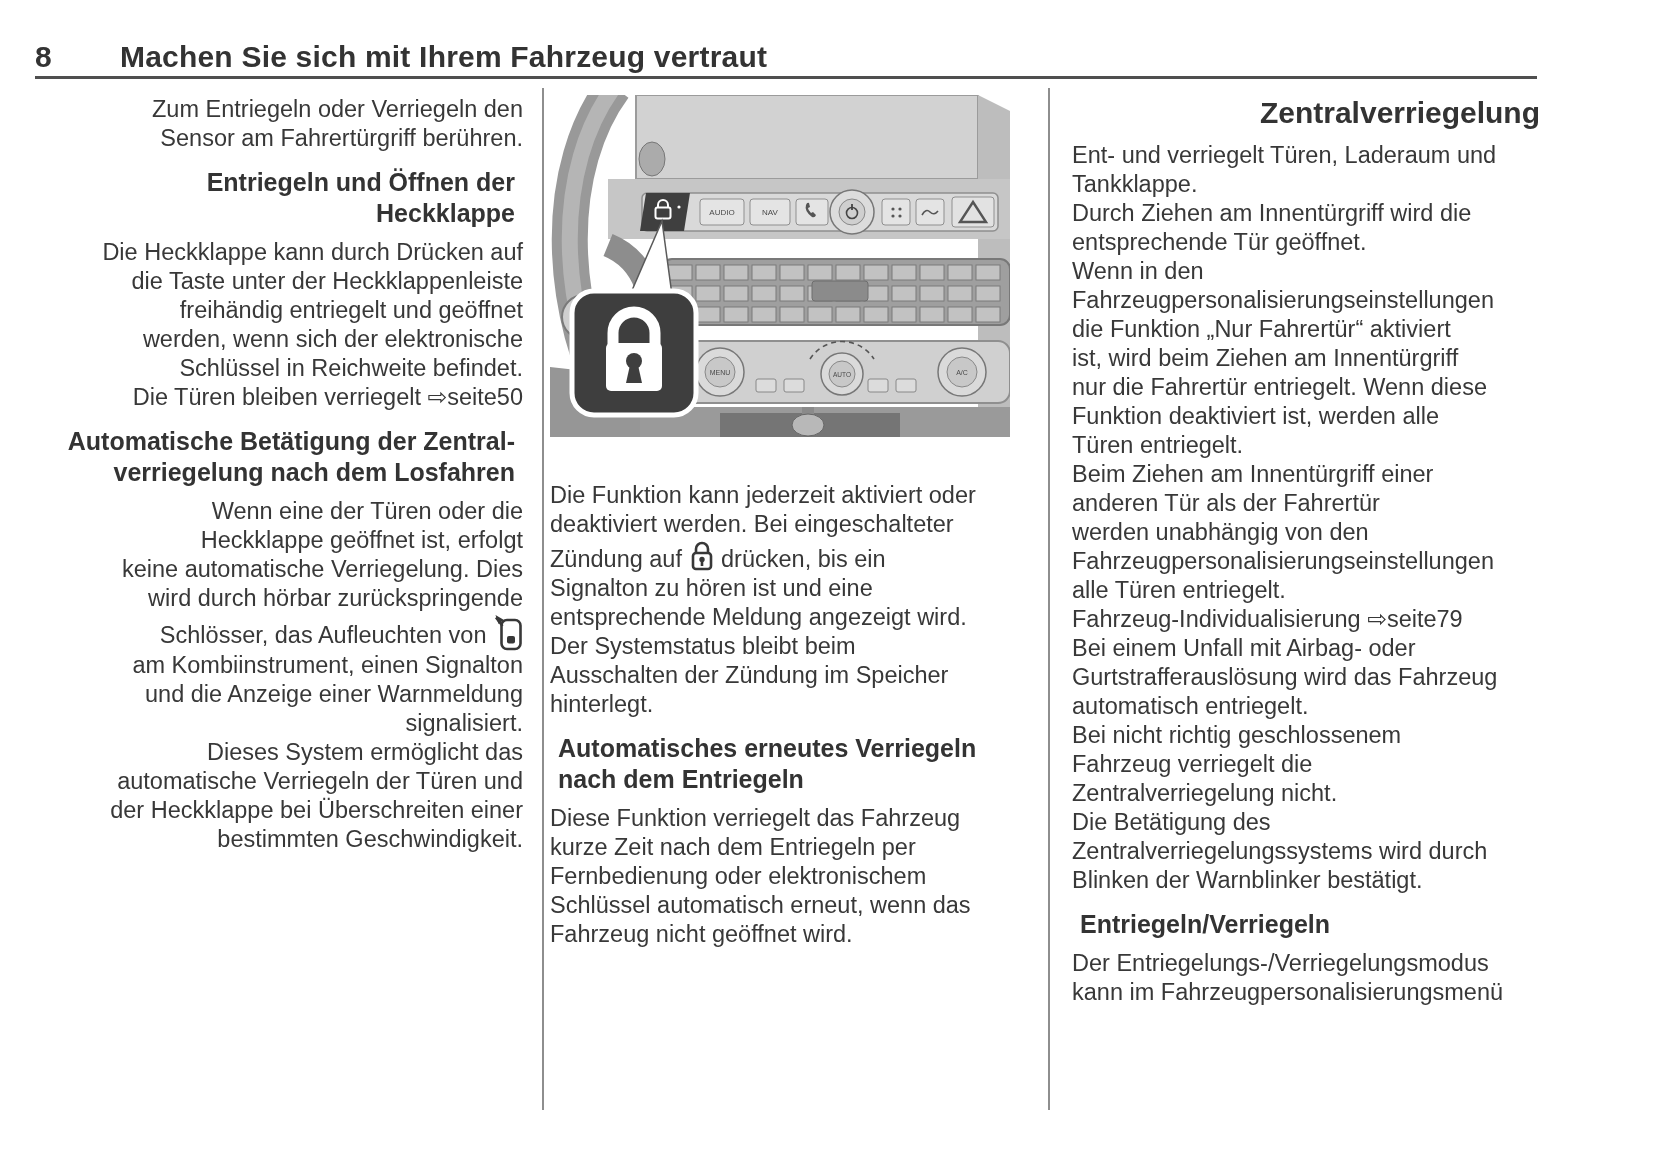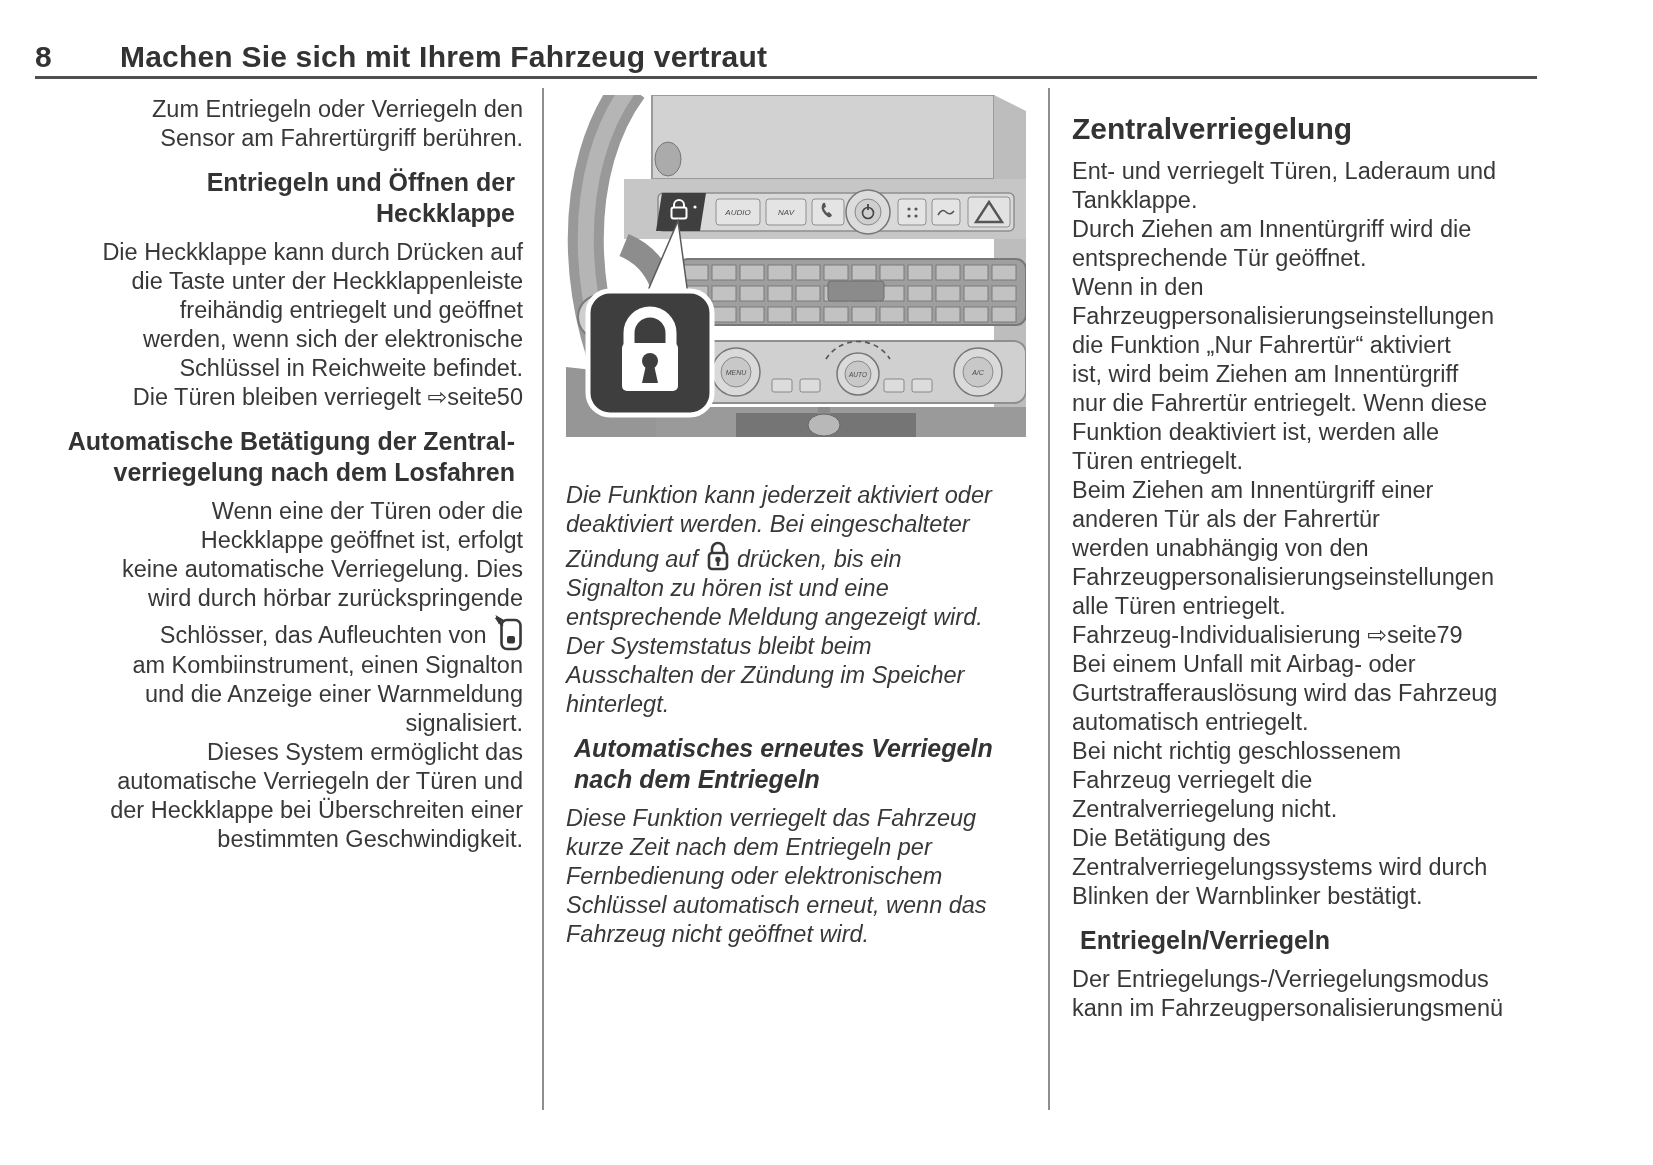--- a/index.html
+++ b/index.html
@@ -4,25 +4,25 @@
 <style>
   html,body{margin:0;padding:0;background:#ffffff;}
   .page{position:relative;width:1653px;height:1165px;background:#ffffff;overflow:hidden;
         font-family:"Liberation Sans","DejaVu Sans",sans-serif;color:#383838;}
   .pagenum{position:absolute;left:35px;top:40px;font-size:30px;font-weight:bold;color:#333;}
   .headtitle{position:absolute;left:120px;top:40px;font-size:30px;font-weight:bold;color:#333;letter-spacing:0.2px;}
   .rule{position:absolute;left:35px;top:76px;width:1502px;height:3px;background:#4f4f4f;}
   .divider{position:absolute;top:88px;width:2px;height:1022px;background:#8e8e8e;}
   #div1{left:542px;} #div2{left:1048px;}
   .col1{position:absolute;left:53px;top:95px;width:470px;text-align:right;}
-  .col2{position:absolute;left:566px;top:95px;width:466px;font-style:italic;}
+  .col2{position:absolute;left:550px;top:95px;width:466px;}
   .col3{position:absolute;left:1072px;top:95px;width:468px;}
   .p{white-space:pre-line;margin:0;font-size:23.5px;line-height:29px;color:#383838;}
   .h2{white-space:pre-line;font-size:25px;line-height:31px;font-weight:bold;margin:14px 8px 9px;color:#333;}
-  .h1{font-size:30px;line-height:36px;font-weight:bold;margin:16px 0 10px;color:#333;}
+  .h1{font-size:30px;line-height:36px;font-weight:bold;margin:0 0 10px;color:#333;text-align:right;}
   .bold{font-weight:bold;}
   .xref{color:#383838;margin-top:25px;}
   .illu{display:block;width:460px;height:342px;margin:0 0 44px 0;}
   .illu text{font-family:"Liberation Sans","DejaVu Sans",sans-serif;fill:#4a4a4a;}
   .inline-icon{display:inline-block;}
   .icon-door{vertical-align:-8px;}
   .icon-lock{vertical-align:-6px;}
 </style>
 </head>
 <body>

